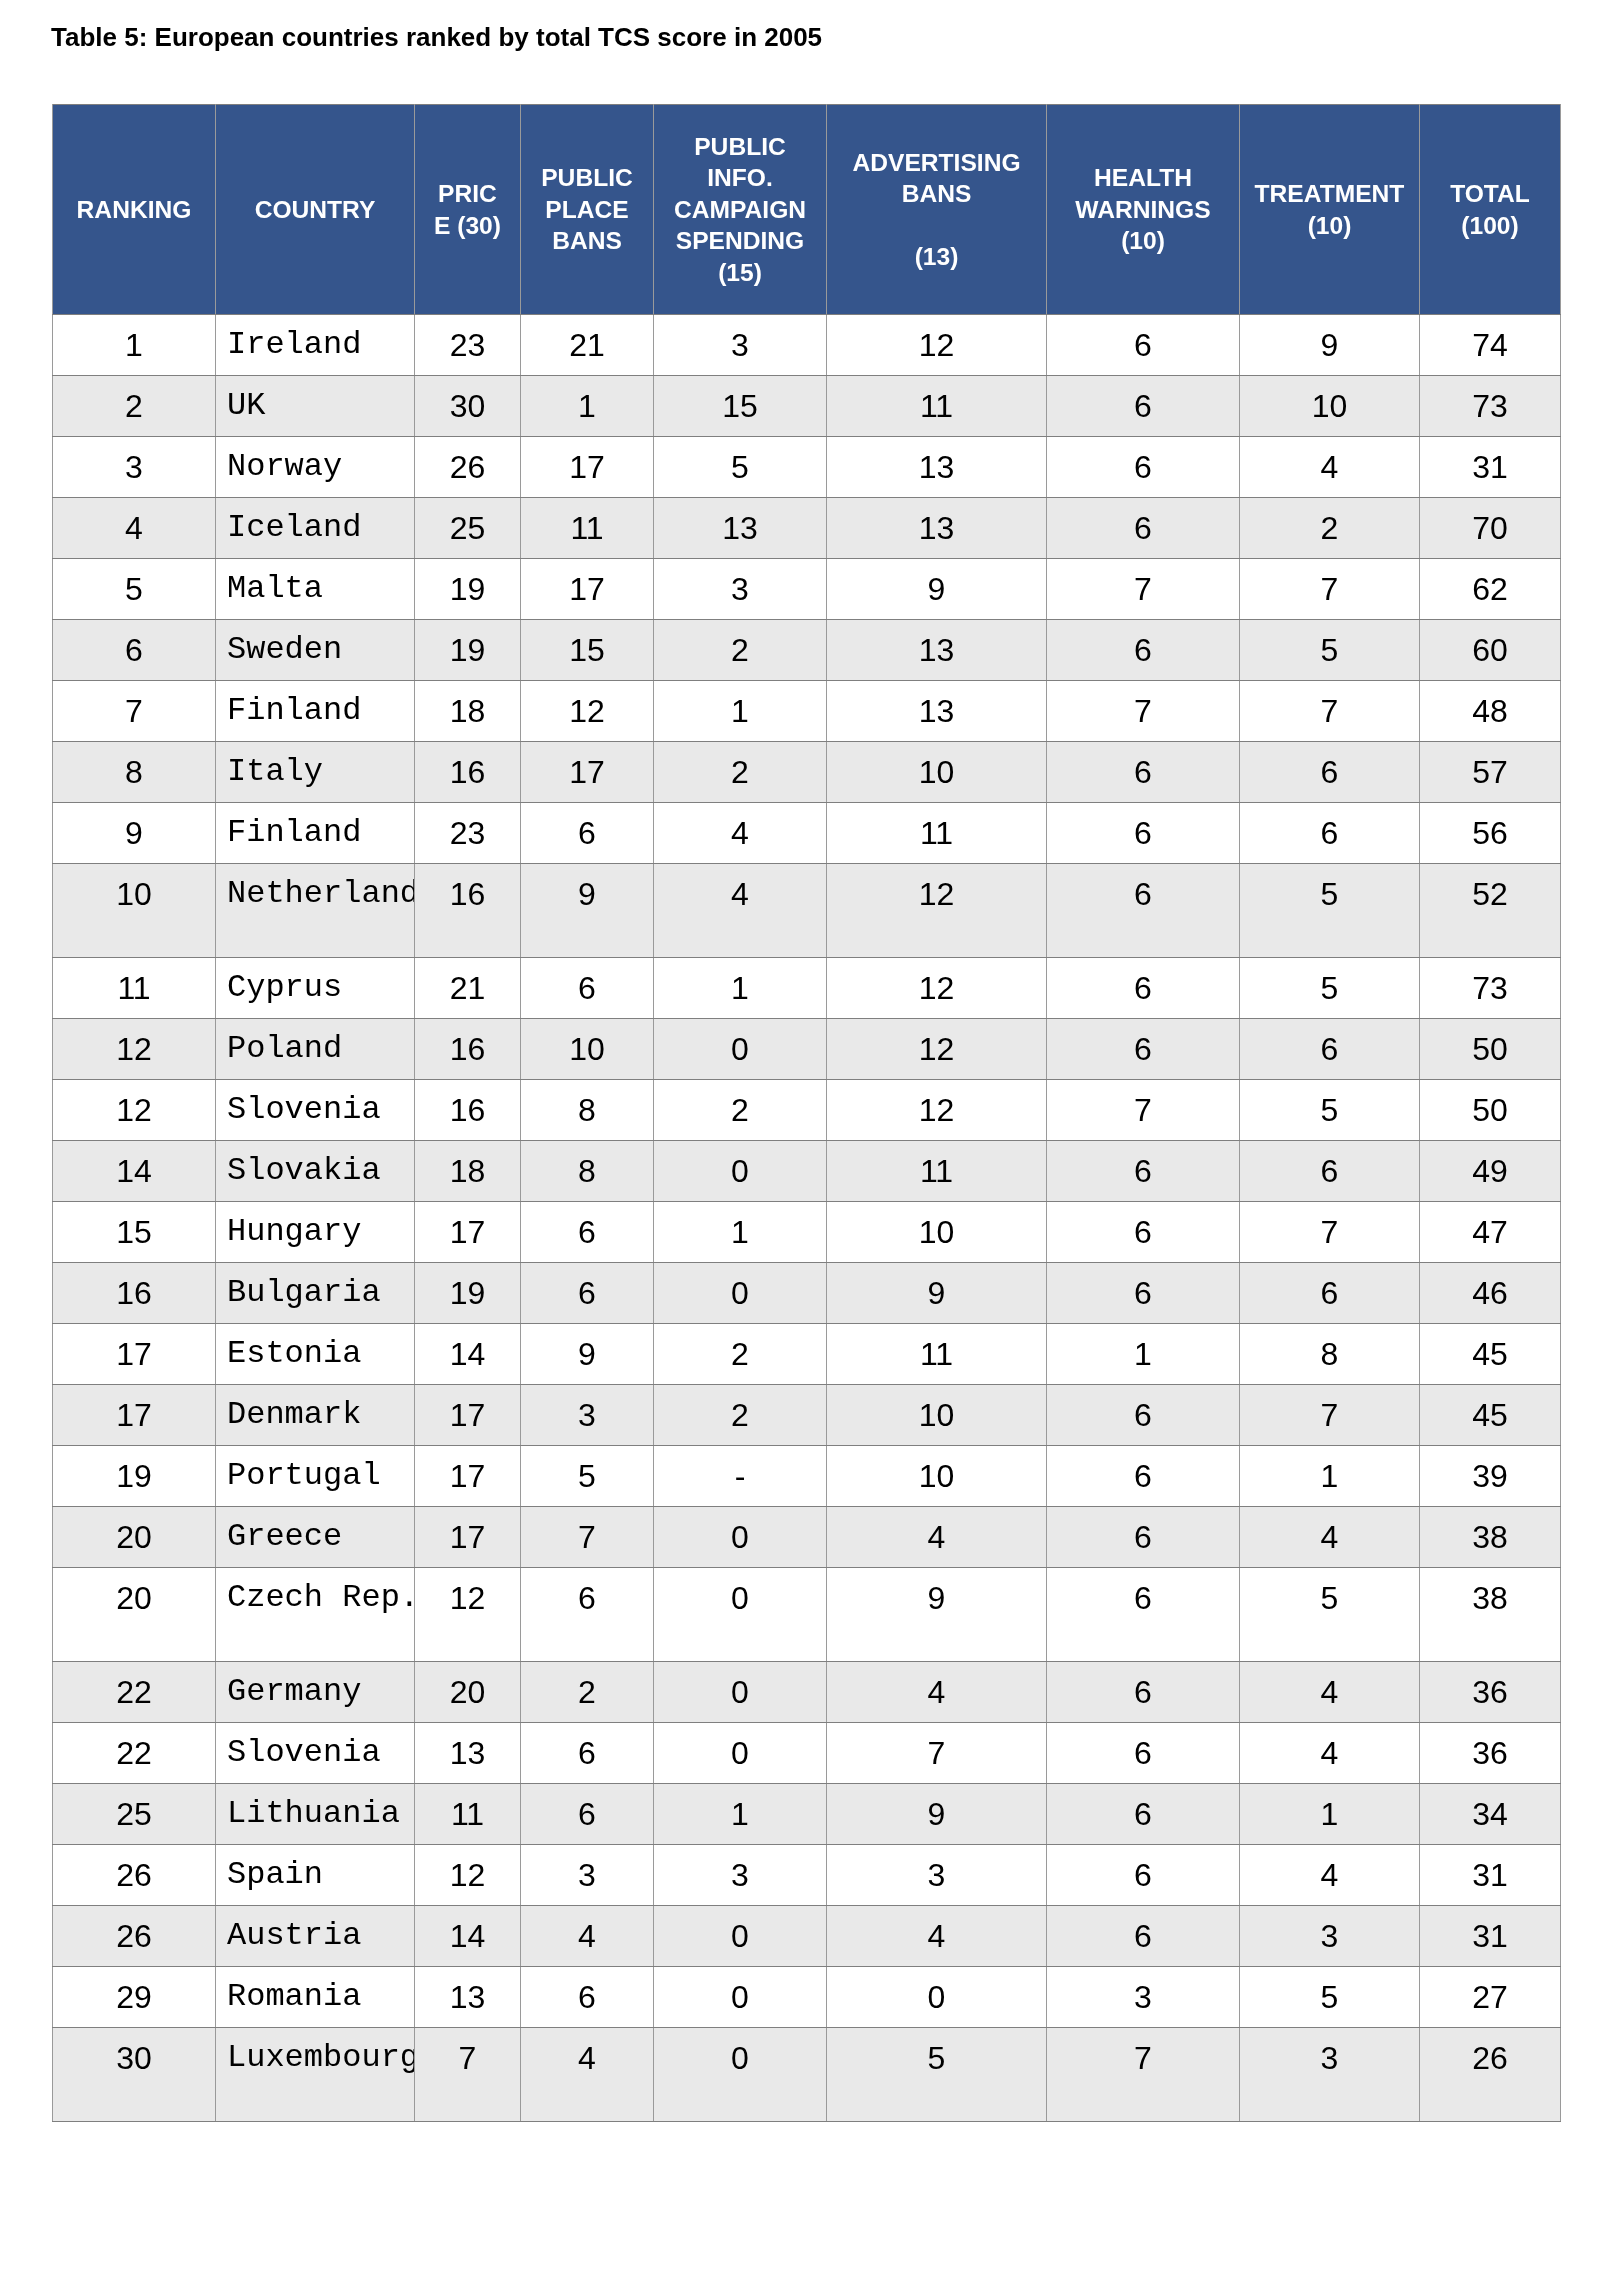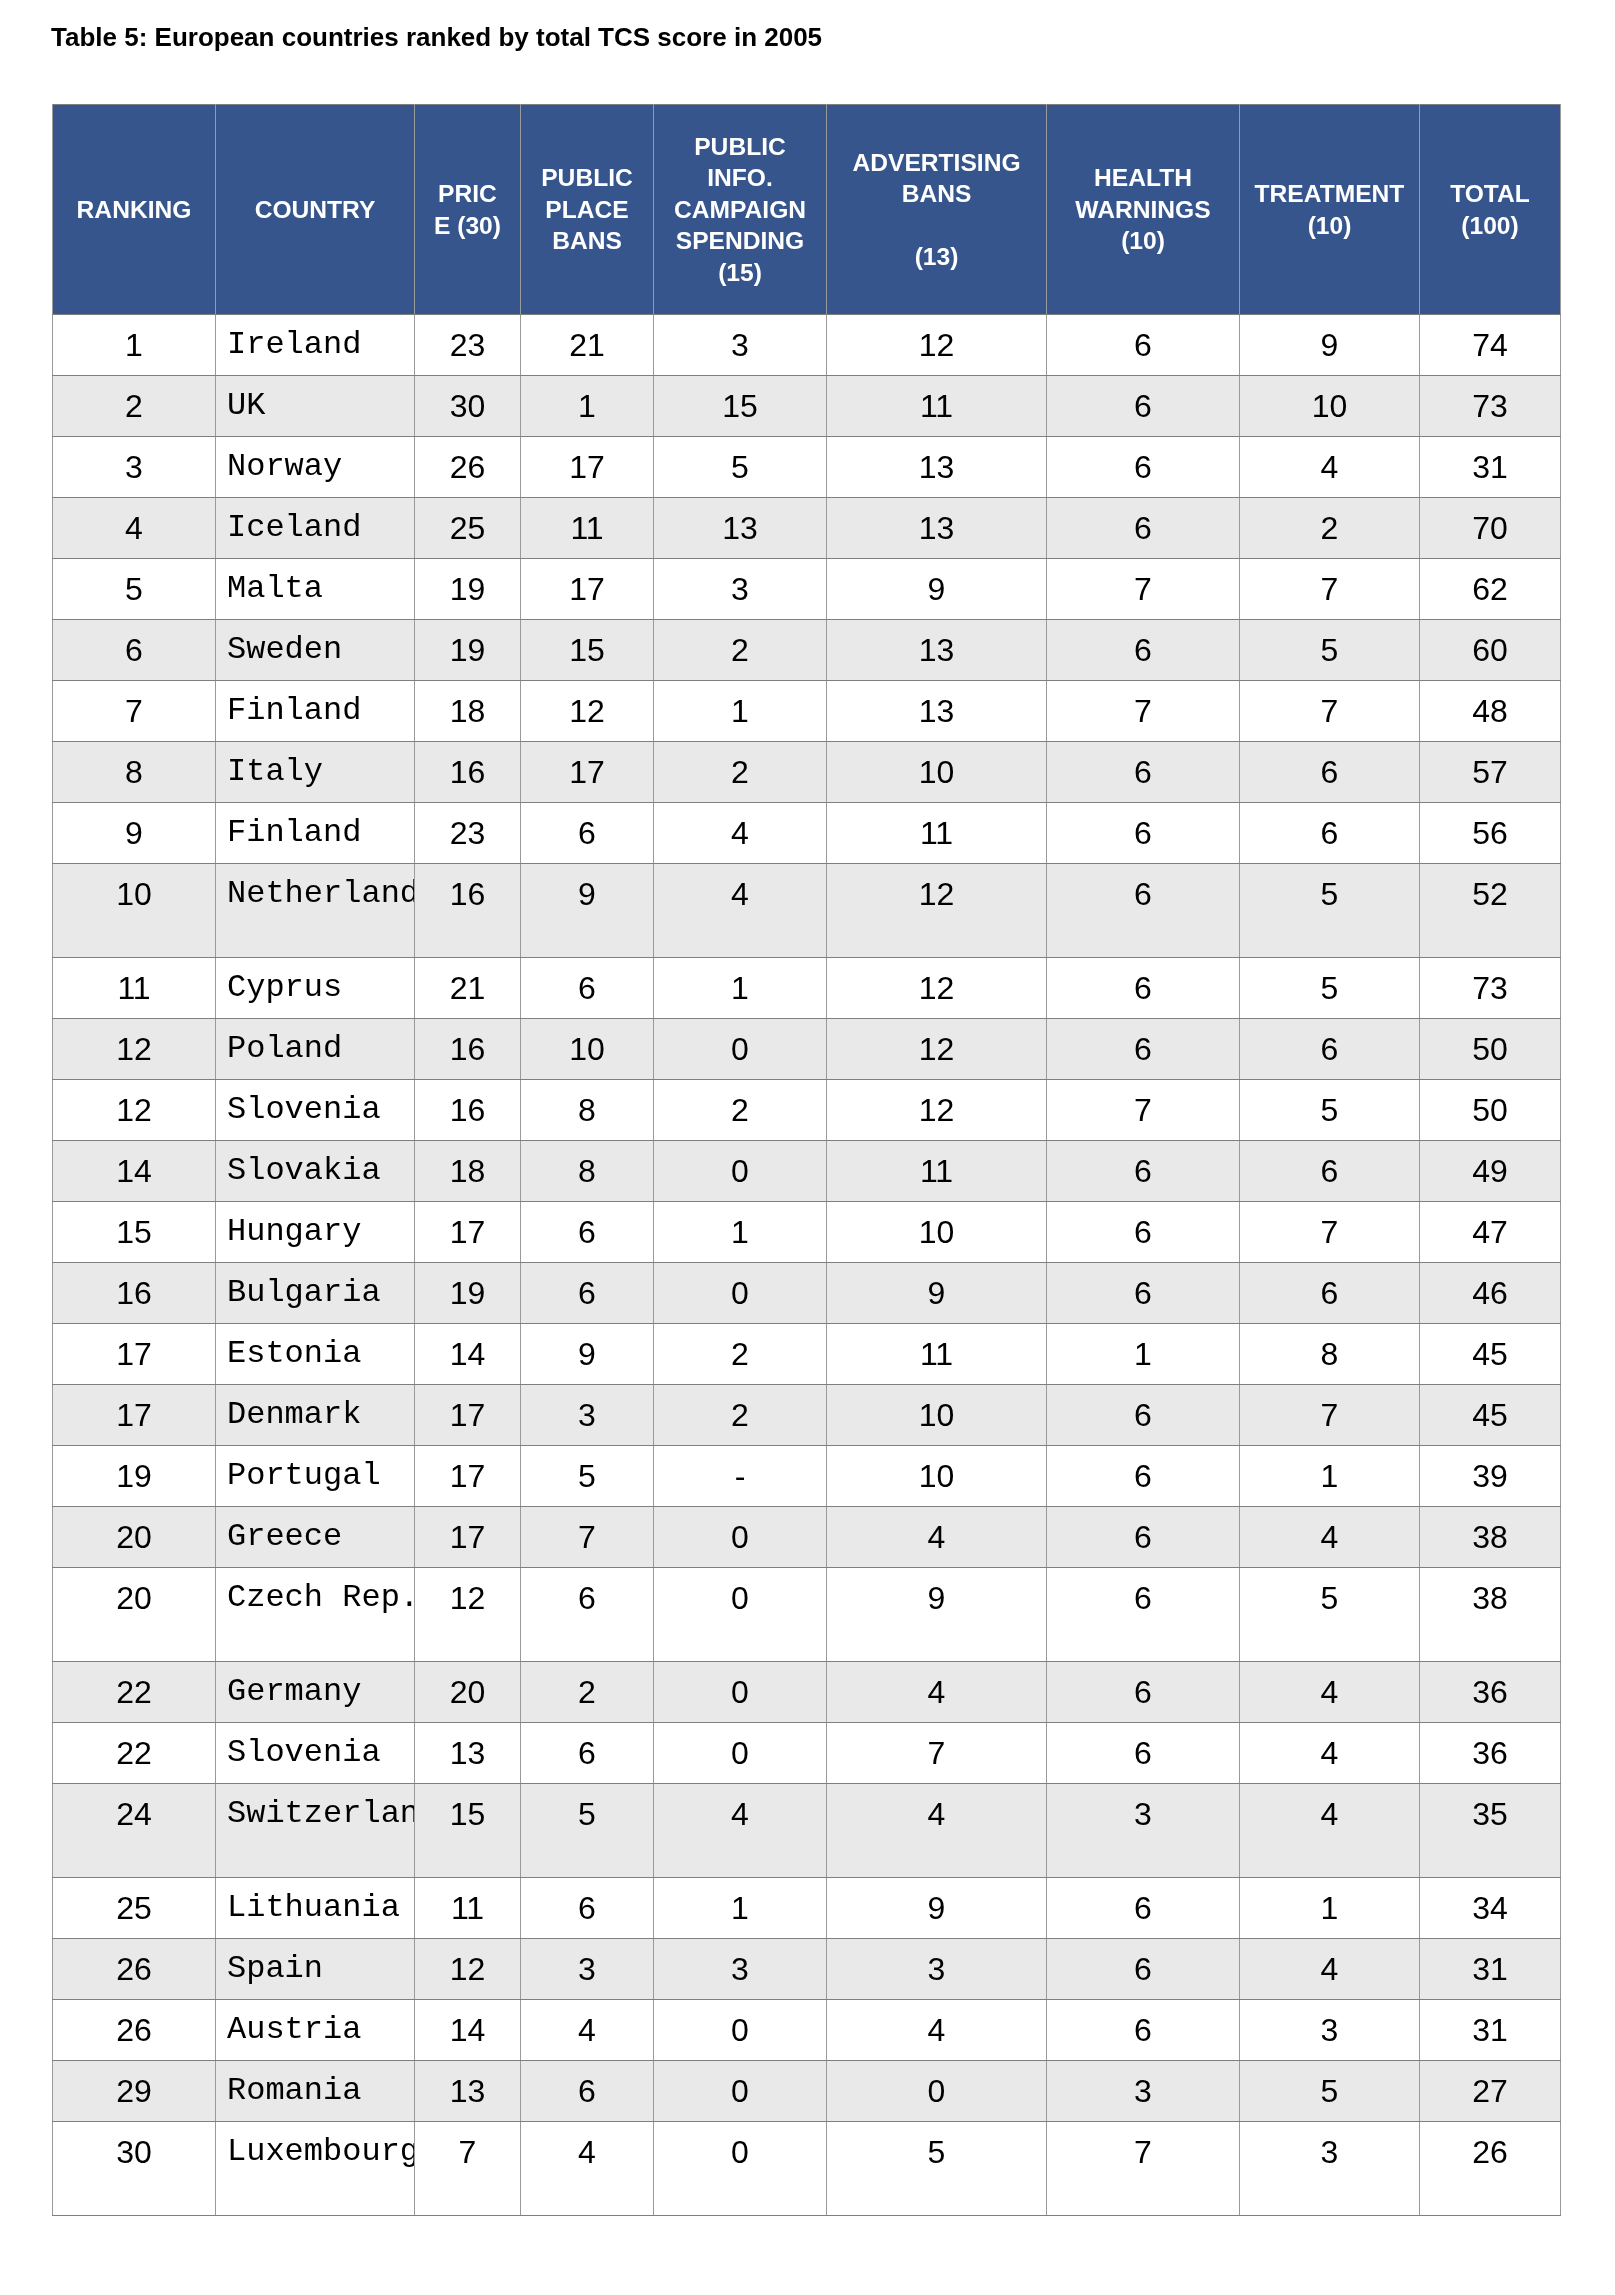--- a/index.html
+++ b/index.html
@@ -375,31 +375,20 @@
           <td class="cell-ranking">22</td>
           <td class="cell-country">Slovenia</td>
           <td class="cell-price">13</td>
           <td class="cell-public_place_bans">6</td>
           <td class="cell-public_info_campaign_spending">0</td>
           <td class="cell-advertising_bans">7</td>
           <td class="cell-health_warnings">6</td>
           <td class="cell-treatment">4</td>
           <td class="cell-total">36</td>
         </tr>
-        <tr class="tall">
-          <td class="cell-ranking">24</td>
-          <td class="cell-country">Switzerland</td>
-          <td class="cell-price">15</td>
-          <td class="cell-public_place_bans">5</td>
-          <td class="cell-public_info_campaign_spending">4</td>
-          <td class="cell-advertising_bans">4</td>
-          <td class="cell-health_warnings">3</td>
-          <td class="cell-treatment">4</td>
-          <td class="cell-total">35</td>
-        </tr>
         <tr>
           <td class="cell-ranking">25</td>
           <td class="cell-country">Lithuania</td>
           <td class="cell-price">11</td>
           <td class="cell-public_place_bans">6</td>
           <td class="cell-public_info_campaign_spending">1</td>
           <td class="cell-advertising_bans">9</td>
           <td class="cell-health_warnings">6</td>
           <td class="cell-treatment">1</td>
           <td class="cell-total">34</td>

